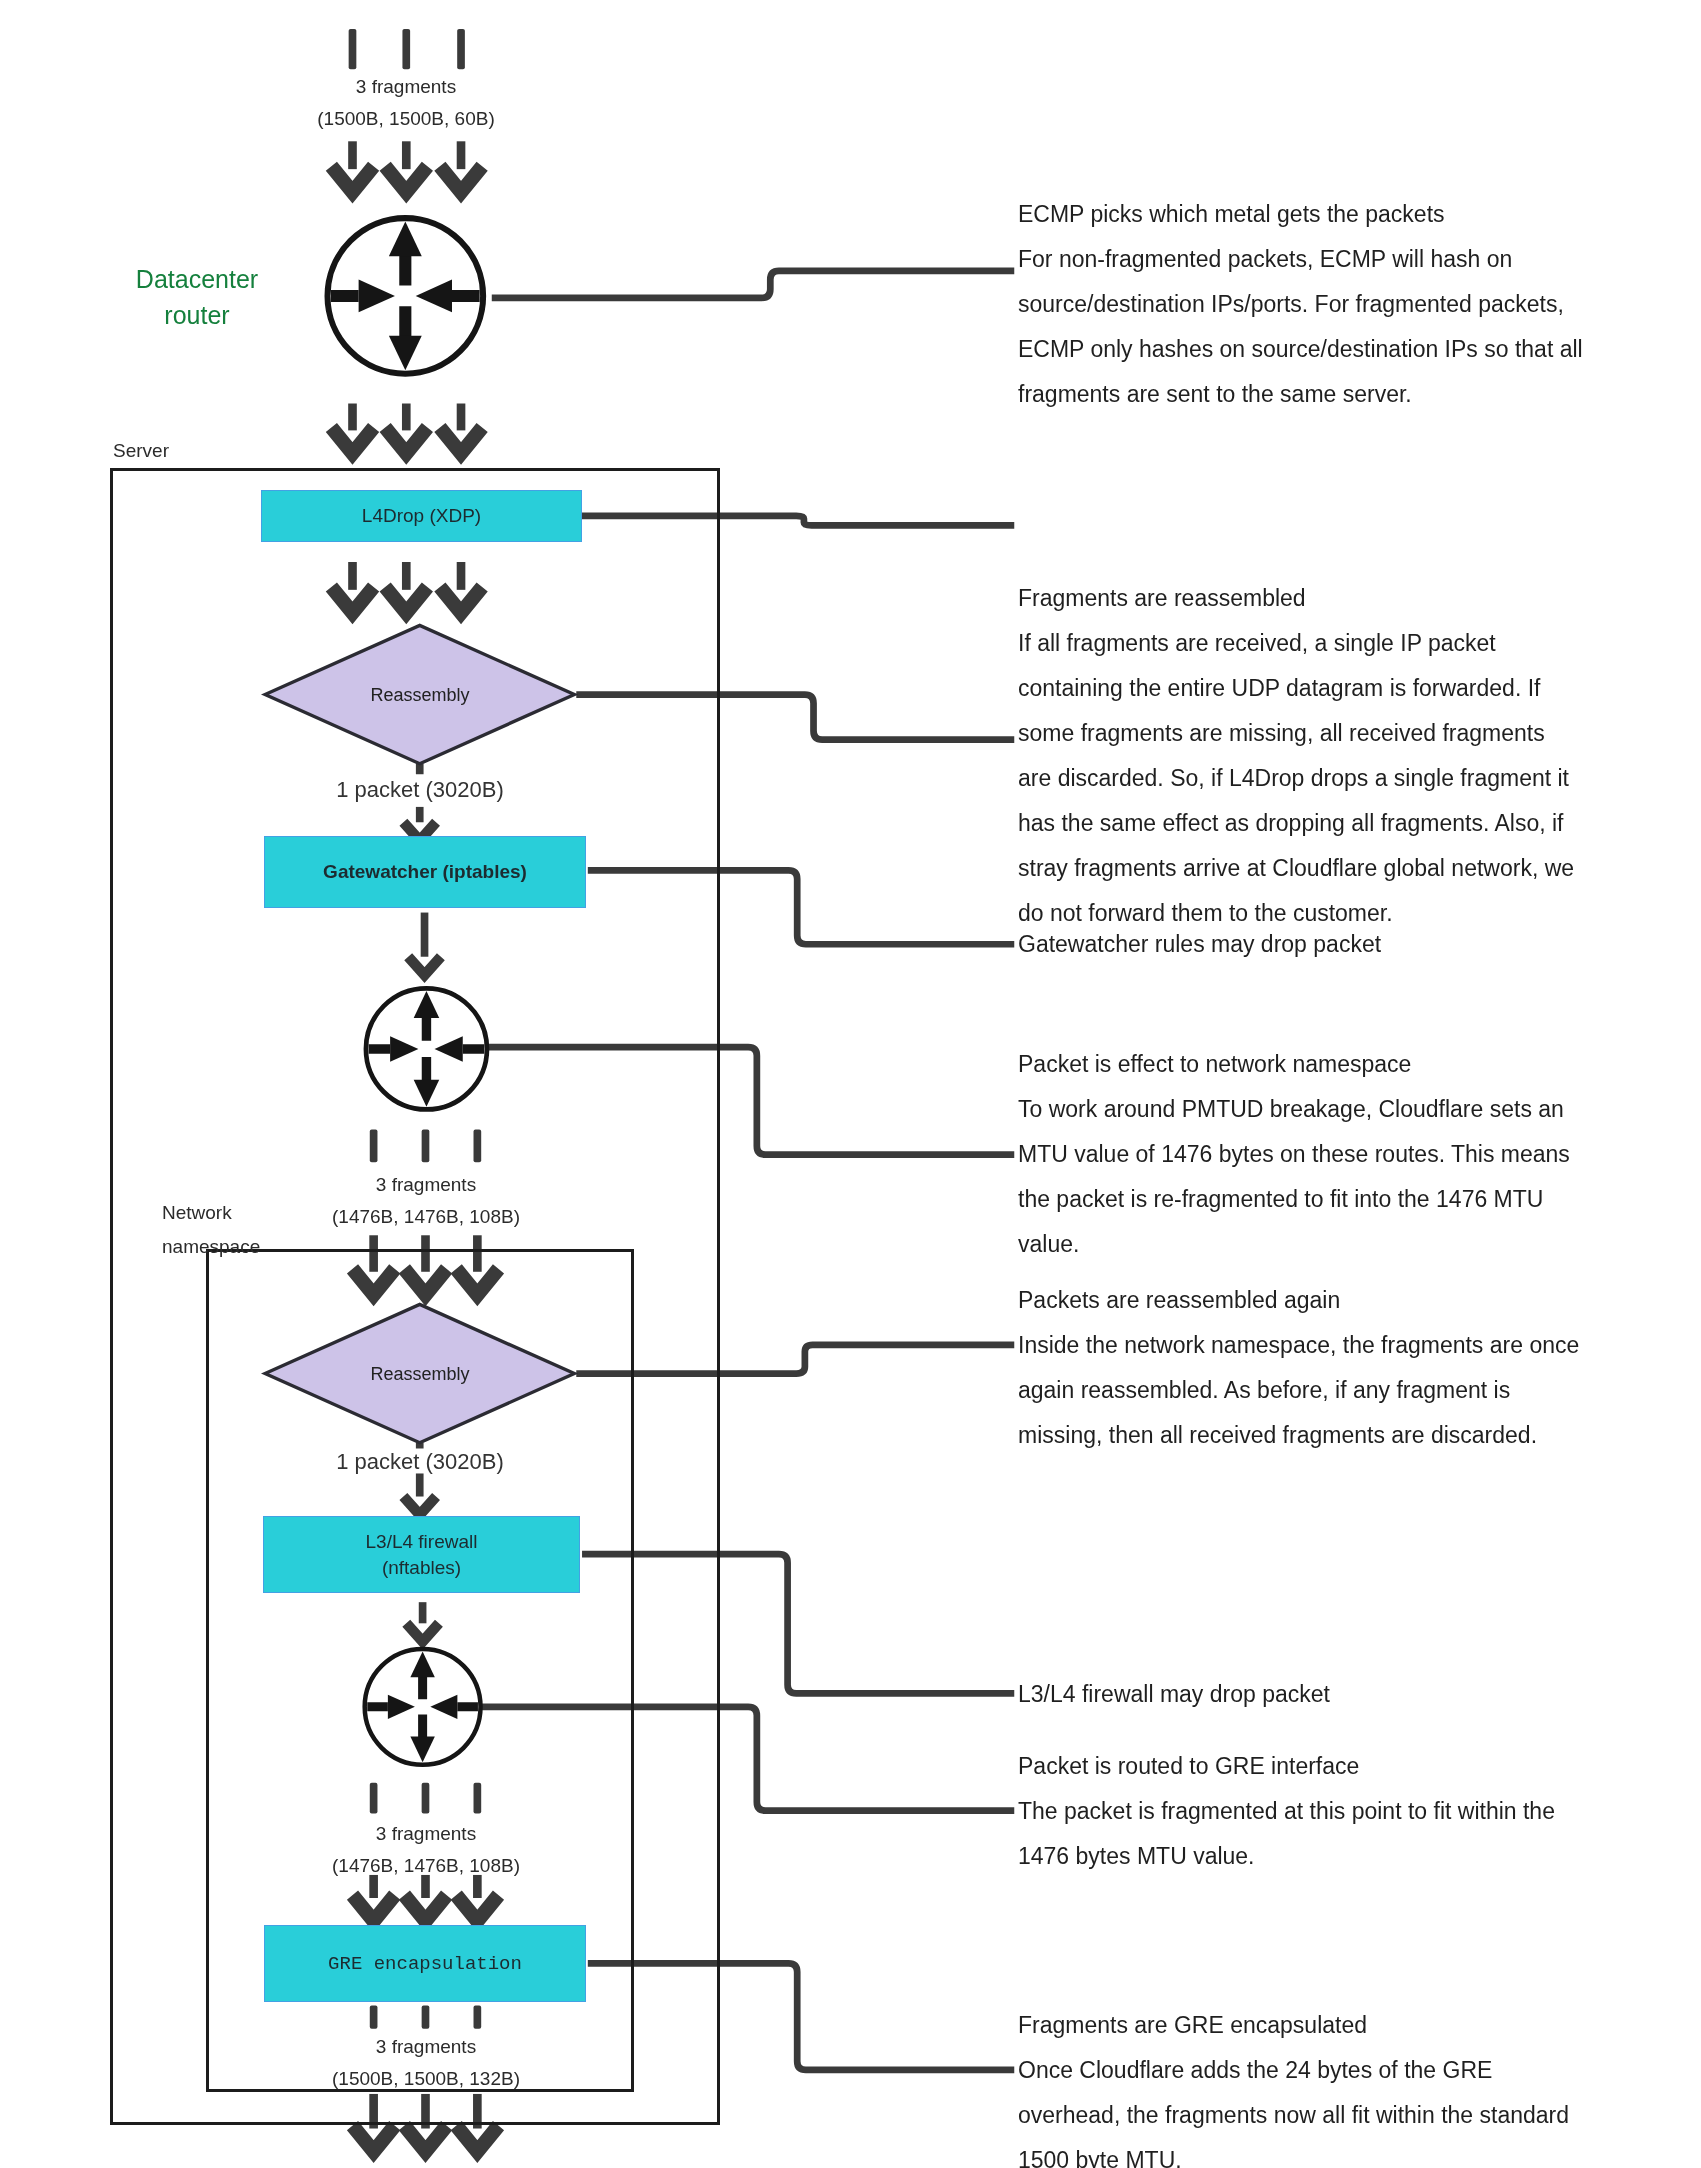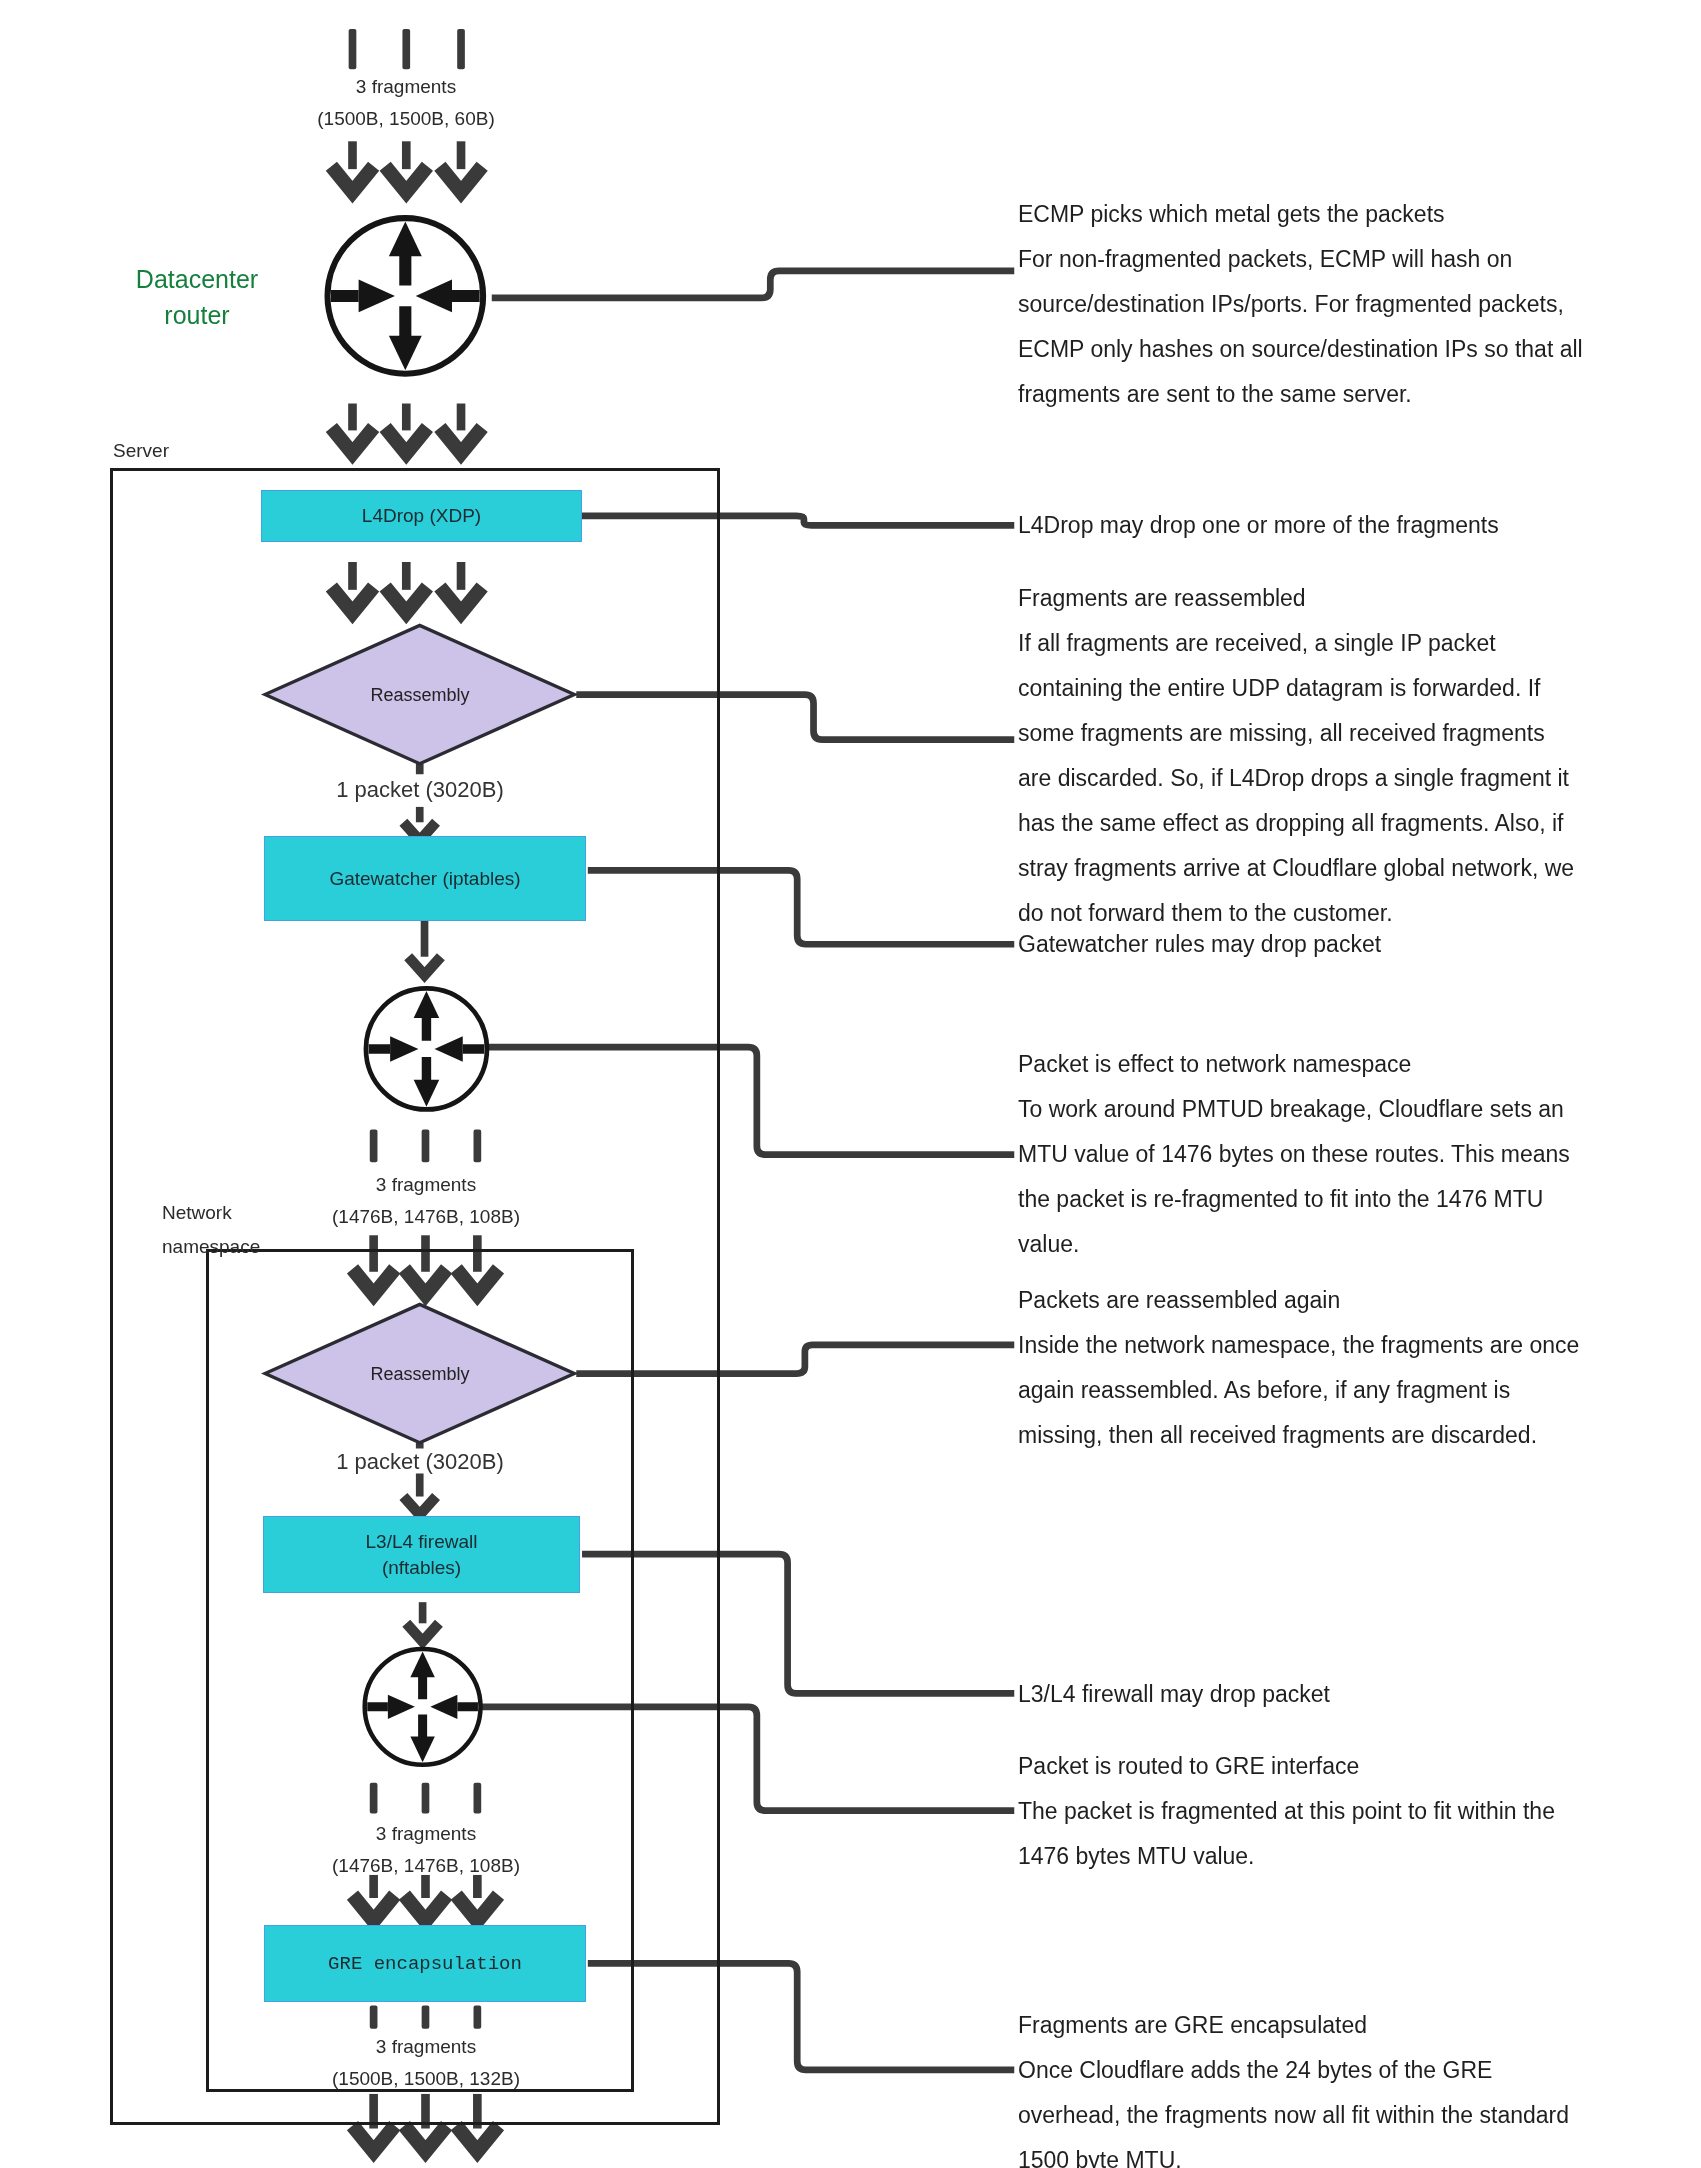--- a/index.html
+++ b/index.html
@@ -129,21 +129,21 @@
     <use href="#router" x="374" y="1022" width="140" height="140"></use>
     <use href="#router" x="373" y="1710" width="134" height="134"></use>
   </svg>
 
   <div class="box outline" style="left:110px;top:468px;width:610px;height:1657px;"></div>
   <div class="box outline" style="left:206px;top:1249px;width:428px;height:843px;"></div>
 
   <div class="box process" style="left:261px;top:490px;width:321px;height:52px;">
     <span>L4Drop (XDP)</span>
   </div>
-  <div class="box process" style="left:264px;top:836px;width:322px;height:85px;">
+  <div class="box process" style="left:264px;top:836px;width:322px;height:72px;font-weight:bold;">
     <span>Gatewatcher (iptables)</span>
   </div>
   <div class="box process proc-2line" style="left:263px;top:1516px;width:317px;height:77px;">
     <span>L3/L4 firewall</span>
     <span>(nftables)</span>
   </div>
   <div class="box process" style="left:264px;top:1925px;width:322px;height:77px;font-family:Liberation Mono, monospace;">
     <span>GRE encapsulation</span>
   </div>
 
@@ -177,24 +177,20 @@
     <div>3 fragments</div>
     <div>(1500B, 1500B, 132B)</div>
   </div>
 
   <div class="note" style="top:192px;">
     <div class="note-h">ECMP picks which metal gets the packets</div>
     <div class="note-b">For non-fragmented packets, ECMP will hash on
 source/destination IPs/ports. For fragmented packets,
 ECMP only hashes on source/destination IPs so that all
 fragments are sent to the same server.</div>
-  </div>
-  <div class="note" style="top:503px;">
-    <div class="note-h">L4Drop may drop one or more of the fragments</div>
-    <div class="note-b"></div>
   </div>
   <div class="note" style="top:576px;">
     <div class="note-h">Fragments are reassembled</div>
     <div class="note-b">If all fragments are received, a single IP packet
 containing the entire UDP datagram is forwarded. If
 some fragments are missing, all received fragments
 are discarded. So, if L4Drop drops a single fragment it
 has the same effect as dropping all fragments. Also, if
 stray fragments arrive at Cloudflare global network, we
 do not forward them to the customer.</div>

